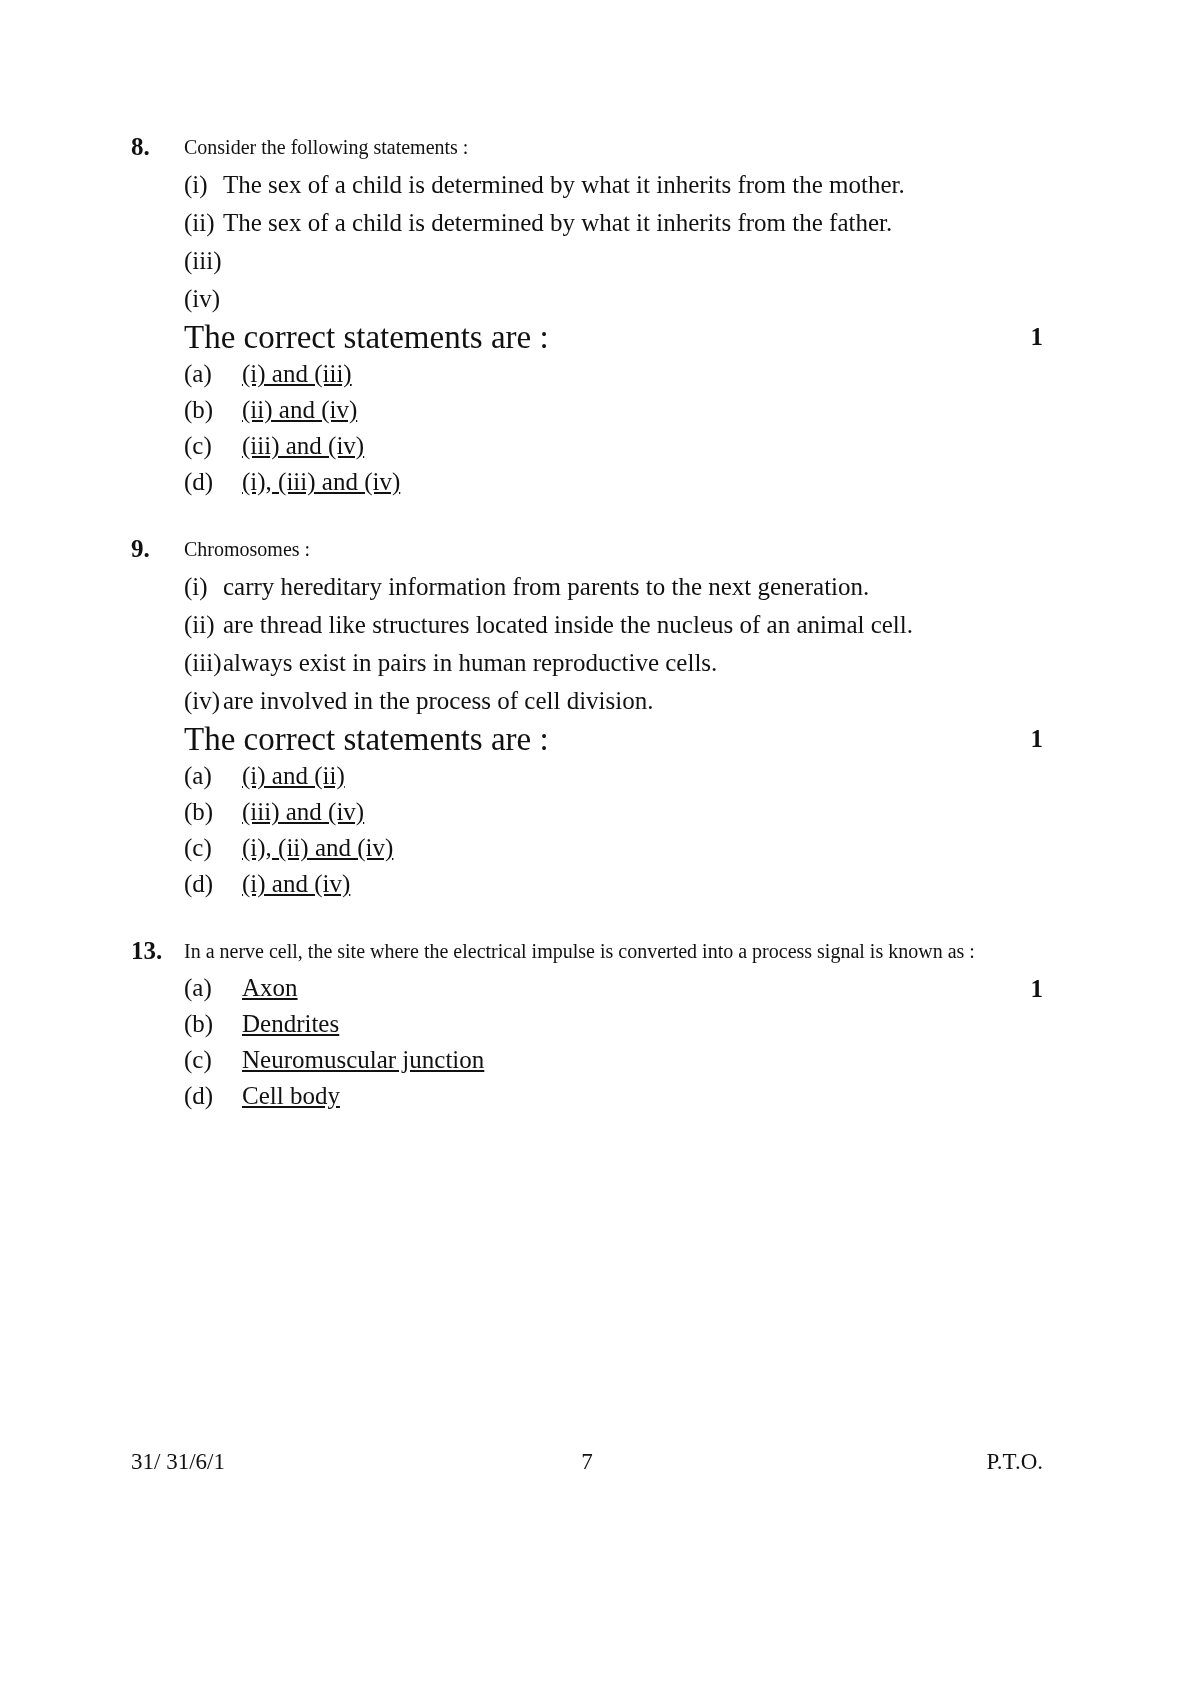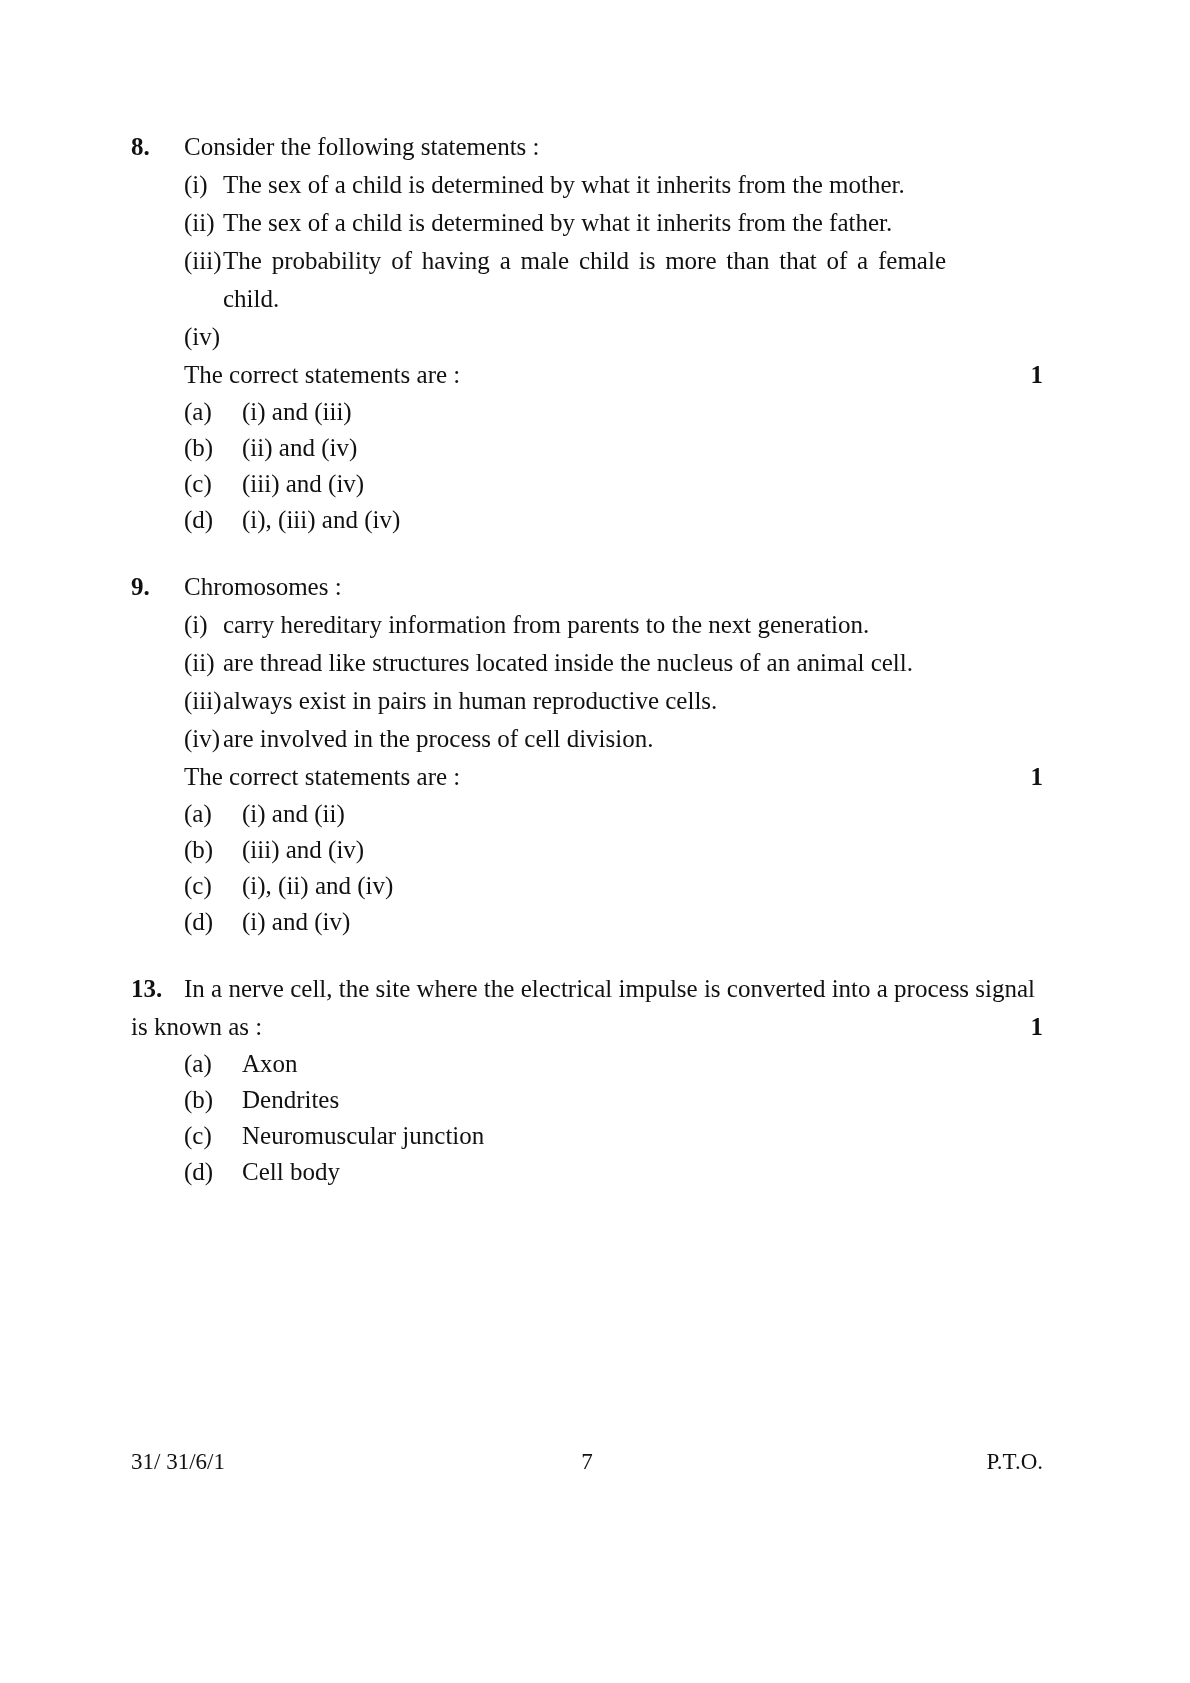--- a/index.html
+++ b/index.html
@@ -44,21 +44,21 @@
     position: absolute;
     left: 0;
     top: 0;
     width: 46px;
     font-weight: bold;
     font-size: 25px;
     line-height: 38px;
   }
   .q-stem {
     margin-left: 53px;
-    font-size: 25px;
+    font-size: 20px;
     line-height: 38px;
     text-align: left;
   }
   .q-stem.justify {
     text-align: justify;
     text-align-last: left;
     width: 776px;
   }
 
   
@@ -88,21 +88,21 @@
     text-align-last: left;
     width: 723px;
   }
   
   .statements.wide .stmt-mark { width: 64px; }
   .statements.wide .stmt-text { }
 
   
   .prompt {
     margin-left: 53px;
-    font-size: 25px;
+    font-size: 33px;
     line-height: 38px;
   }
 
   
   .options {
     margin-left: 53px;
   }
   .opt {
     position: relative;
     font-size: 25px;
@@ -111,20 +111,21 @@
   }
   .opt-mark {
     position: absolute;
     left: 0;
     top: 0;
     width: 58px;
   }
   .opt-text {
     display: block;
     margin-left: 58px;
+    text-decoration: underline;
   }
 
   
   .mark {
     position: absolute;
     right: 0;
     width: 30px;
     text-align: right;
     font-weight: bold;
     font-size: 25px;
@@ -162,21 +163,20 @@
         <div class="stmt">
           <span class="stmt-mark">(i)</span>
           <span class="stmt-text">The sex of a child is determined by what it inherits from the mother.</span>
         </div>
         <div class="stmt">
           <span class="stmt-mark">(ii)</span>
           <span class="stmt-text">The sex of a child is determined by what it inherits from the father.</span>
         </div>
         <div class="stmt">
           <span class="stmt-mark">(iii)</span>
-          <span class="stmt-text justify">The probability of having a male child is more than that of a female child.</span>
         </div>
         <div class="stmt">
           <span class="stmt-mark">(iv)</span>
         </div>
       </div>
 
       <div class="q-head">
         <span class="prompt">The correct statements are :</span>
         <span class="mark">1</span>
       </div>

